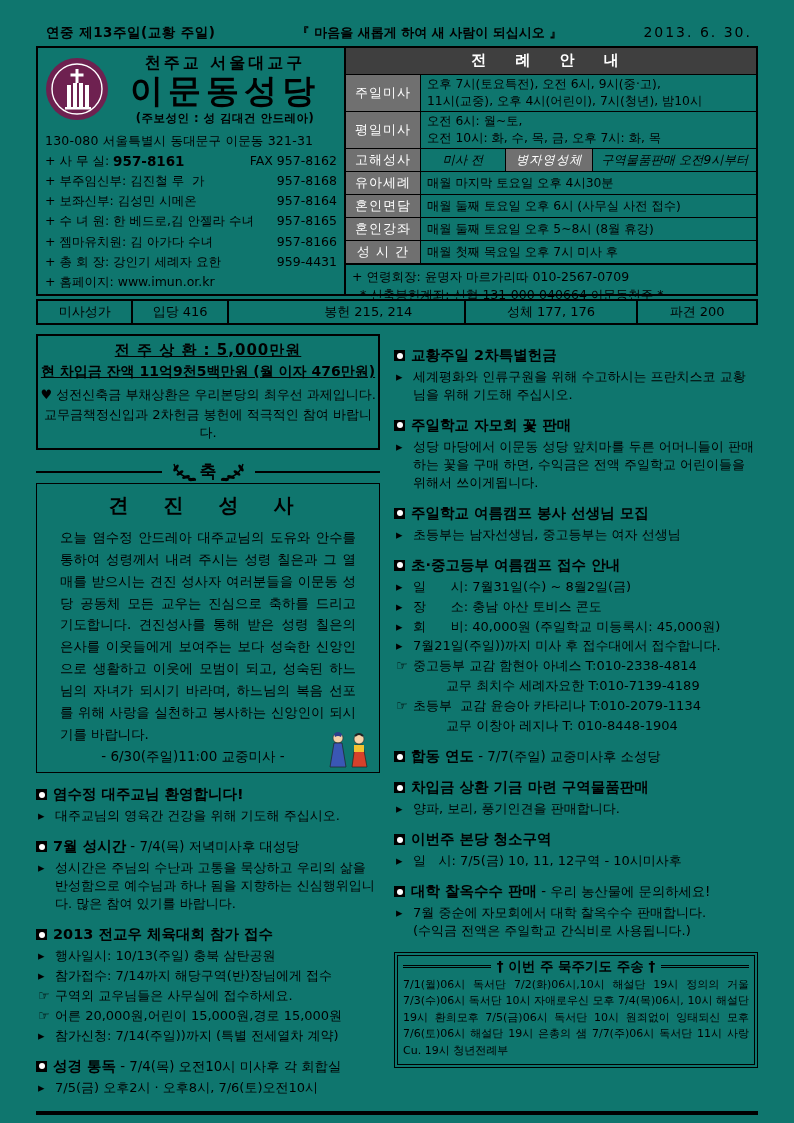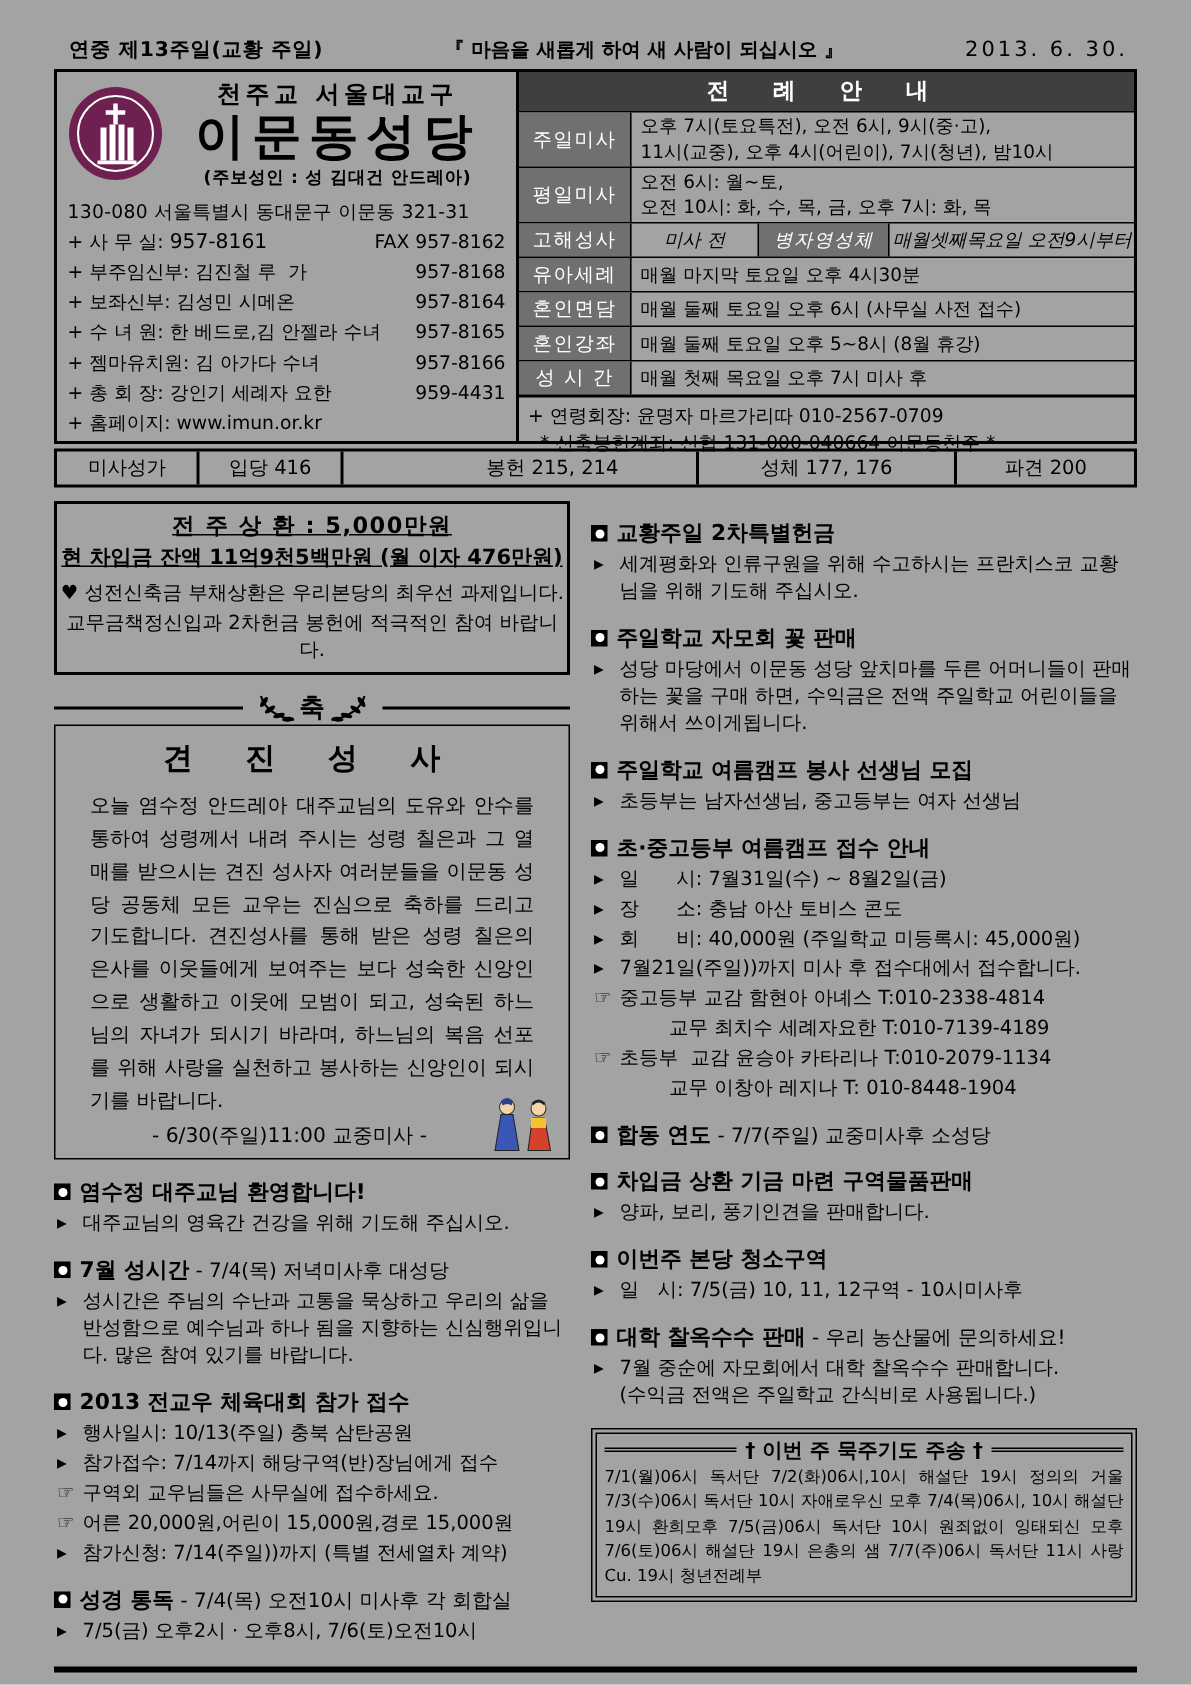--- a/index.html
+++ b/index.html
@@ -1,17 +1,17 @@
 <!DOCTYPE html>
 <html lang="ko"><head>
 <meta charset="utf-8">
 <style>
   html,body{margin:0;padding:0;background:#e8e8e8;}
   .page{
-    width:794px;height:1123px;margin:0 auto;background:#a3a3a3;color:#000;
+    width:794px;height:1123px;margin:0 auto;background:#0f766e;color:#000;
     box-sizing:border-box;padding:24px 36px 0 36px;position:relative;
     font-family:"DejaVu Sans","Liberation Sans",sans-serif;overflow:hidden;
   }
   
   .topline{display:flex;align-items:baseline;justify-content:space-between;
     padding:0 6px 4px 10px;font-size:13.5px;}
   .topline .tl-left{font-weight:bold;letter-spacing:.5px;}
   .topline .tl-center{font-weight:bold;font-size:13px;}
   .topline .tl-right{font-size:14px;letter-spacing:2px;}
 
@@ -23,21 +23,21 @@
   .mh-logo{flex:none;width:64px;height:64px;}
   .mh-titles{flex:1;text-align:center;}
   .mh-diocese{font-size:16px;font-weight:bold;letter-spacing:3px;}
   .mh-name{font-size:33px;font-weight:bold;letter-spacing:5px;line-height:1.05;}
   .mh-patron{font-size:11.5px;font-weight:bold;margin-top:2px;letter-spacing:.5px;}
   .mh-address{font-size:12.5px;margin:7px 0 3px;letter-spacing:.2px;}
   .contact-list{flex:1;display:flex;flex-direction:column;justify-content:space-between;padding-bottom:2px;}
   .c-row{display:flex;font-size:12.5px;line-height:16px;white-space:pre;}
   .c-label{flex:none;}
   .c-value{flex:1;padding-left:4px;overflow:hidden;}
-  .c-value.bold{font-weight:normal;font-size:13.5px;}
+  .c-value.bold{font-weight:bold;font-size:13.5px;}
   .c-phone{flex:none;text-align:right;}
 
   .lit{flex:1;display:flex;flex-direction:column;}
   .lit-title{background:#3f3f3f;color:#fff;text-align:center;font-size:15px;
     font-weight:bold;letter-spacing:12px;padding:3px 0 4px;}
   .lit-rows{flex:1;display:flex;flex-direction:column;}
   .lit-row{display:flex;border-top:1.5px solid #000;flex:1;min-height:22px;}
   .lit-row.tall{min-height:36px;}
   .lit-label{width:74px;flex:none;background:#707070;color:#fff;font-size:13px;
     display:flex;align-items:center;justify-content:center;letter-spacing:1px;
@@ -185,21 +185,21 @@
     <div class="lit-content">오후 7시(토요특전), 오전 6시, 9시(중·고),
 11시(교중), 오후 4시(어린이), 7시(청년), 밤10시</div>
   </div>
           <div class="lit-row tall">
     <div class="lit-label">평일미사</div>
     <div class="lit-content">오전 6시: 월~토,
 오전 10시: 화, 수, 목, 금,   오후 7시: 화, 목</div>
   </div>
           <div class="lit-row has-chip">
     <div class="lit-label">고해성사</div>
-    <div class="lit-content"><span class="lit-sub">미사 전</span><span class="lit-chip">병자영성체</span><span class="lit-sub2">매월셋째목요일 오전9시부터</span></div>
+    <div class="lit-content"><span class="lit-sub">미사 전</span><span class="lit-chip">병자영성체</span><span class="lit-sub2">구역물품판매 오전9시부터</span></div>
   </div>
           <div class="lit-row">
     <div class="lit-label">유아세례</div>
     <div class="lit-content">매월 마지막 토요일 오후 4시30분</div>
   </div>
           <div class="lit-row">
     <div class="lit-label">혼인면담</div>
     <div class="lit-content">매월 둘째 토요일 오후 6시 (사무실 사전 접수)</div>
   </div>
           <div class="lit-row">

